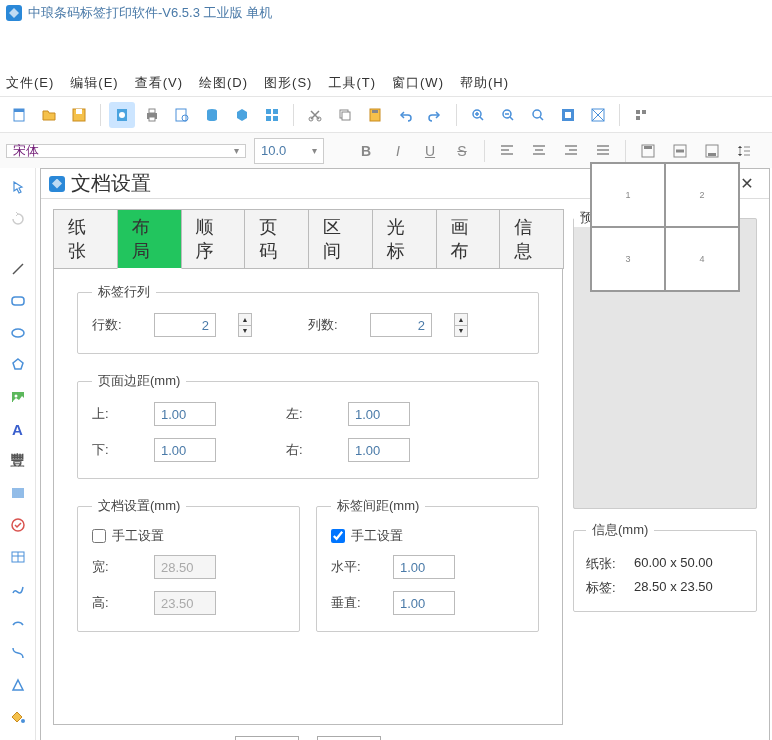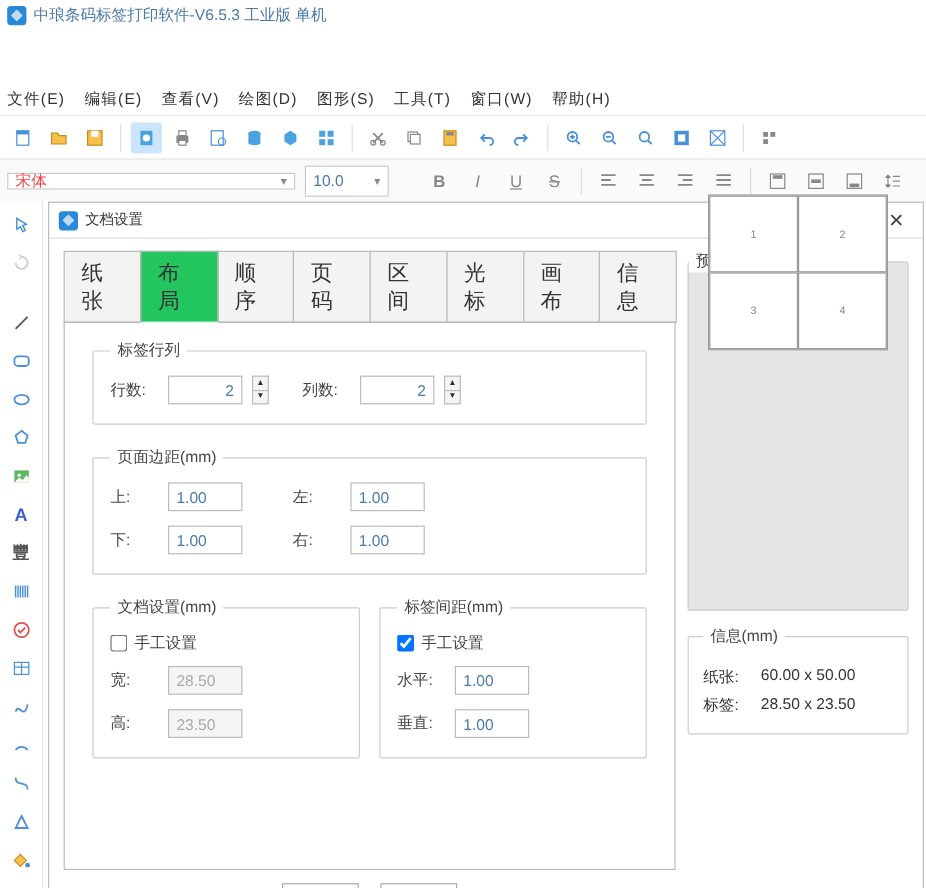--- a/index.html
+++ b/index.html
@@ -12,48 +12,48 @@
 
 .menubar { height: 26px; display: flex; align-items: center; padding: 0 6px; gap: 16px; margin-top: 44px; }
 .menubar span { color: #333; cursor: default; letter-spacing: 1px; }
 
 .toolbar1, .toolbar2 { height: 36px; display: flex; align-items: center; padding: 0 6px; gap: 4px; border-top: 1px solid #e5e5e5; }
 .tbtn { width: 26px; height: 26px; display: flex; align-items: center; justify-content: center; border-radius: 3px; cursor: pointer; }
 .tbtn.active { background: #cce5ff; }
 .tsep { width: 1px; height: 22px; background: #ddd; margin: 0 4px; }
 
 .toolbar2 { background: #fafafa; }
-.font-sel { width: 240px; height: 14px; border: 1px solid #ccc; background: #fff; display: flex; align-items: center; padding: 0 6px; color: #ef4444; position: relative; }
+.font-sel { width: 240px; height: 14px; border: 1px solid #ccc; background: #fff; display: flex; align-items: center; padding: 0 6px; color: #701a75; position: relative; }
 .font-sel::after { content: "▾"; position: absolute; right: 6px; color: #888; font-size: 10px; }
 .size-sel { width: 70px; height: 26px; border: 1px solid #ccc; background: #fff; display: flex; align-items: center; padding: 0 6px; color: #4a7aa8; margin-left: 4px; position: relative; }
 .size-sel::after { content: "▾"; position: absolute; right: 6px; color: #888; font-size: 10px; }
 .stybtn { width: 28px; height: 26px; display: flex; align-items: center; justify-content: center; color: #888; cursor: pointer; font-size: 14px; }
 
 .workarea { display: flex; height: calc(740px - 26px - 26px - 36px - 36px); position: relative; }
 .left-tools { width: 36px; border-right: 1px solid #e5e5e5; display: flex; flex-direction: column; align-items: center; padding-top: 6px; gap: 6px; }
 .ltbtn { width: 26px; height: 26px; display: flex; align-items: center; justify-content: center; border-radius: 3px; cursor: pointer; }
 
 .dialog { position: absolute; left: 40px; top: 0; right: 2px; bottom: 2px; background: #fff; border: 1px solid #bbb; display: flex; flex-direction: column; }
 .dialog-title { height: 30px; display: flex; align-items: center; padding: 0 8px; border-bottom: 1px solid #ddd; }
 .dialog-title .titlebar-icon { width: 16px; height: 16px; }
-.dialog-title-text { font-size: 12px; font-weight: 500; color: #333; flex: 1; }
+.dialog-title-text { font-size: 20px; font-weight: 500; color: #333; flex: 1; }
 .dialog-close { width: 28px; height: 20px; display: flex; align-items: center; justify-content: center; cursor: pointer; font-size: 16px; color: #444; }
 
 .dialog-body { flex: 1; display: flex; padding: 10px 12px 8px 12px; gap: 10px; }
 .dlg-main { flex: 1; display: flex; flex-direction: column; }
 
 .tabs { display: flex; position: relative; }
 .tab { padding: 5px 14px; border: 1px solid #bbb; background: #f3f3f3; cursor: pointer; font-size: 18px; margin-right: -1px; position: relative; }
 .tab.active { background: #22c55e; border-bottom: 1px solid #fff; z-index: 2; }
 .tab-content { border: 1px solid #bbb; margin-top: -1px; padding: 14px 23px; flex: 1; position: relative; display: flex; flex-direction: column; gap: 18px; }
 
 fieldset { border: 1px solid #ccc; padding: 12px 14px 16px 14px; border-radius: 2px; }
 legend { padding: 0 6px; color: #444; font-size: 13px; }
 
-.row { display: flex; align-items: center; gap: 8px; }
+.row { display: flex; align-items: center; gap: 22px; }
 .lbl { width: 40px; color: #444; }
 .num-input { width: 62px; height: 24px; border: 1px solid #bbb; padding: 0 6px; color: #4a7aa8; font-size: 13px; }
 .num-input:disabled { background: #f5f5f5; color: #aaa; }
 .spinner { width: 14px; height: 24px; display: flex; flex-direction: column; }
 .spinner div { flex: 1; border: 1px solid #bbb; display: flex; align-items: center; justify-content: center; font-size: 7px; background: #f5f5f5; cursor: pointer; line-height: 1; }
 .spinner div:first-child { border-bottom: none; }
 
 .two-fieldsets { display: flex; gap: 16px; }
 .two-fieldsets fieldset { flex: 1; }
 .cbx { display: flex; align-items: center; gap: 6px; color: #444; margin-bottom: 10px; }

